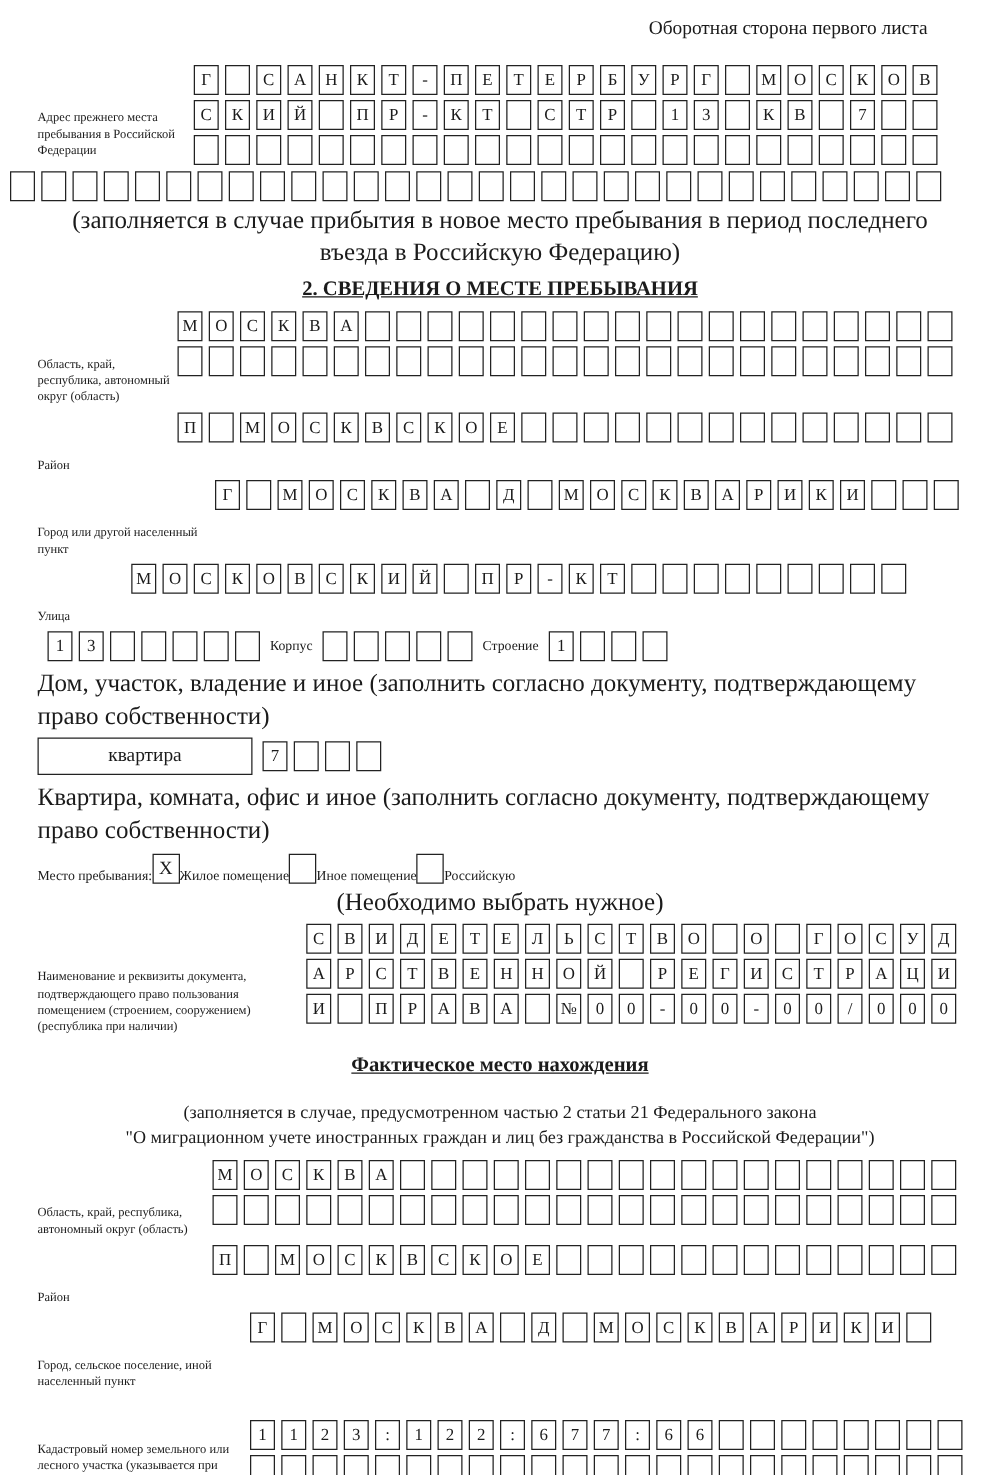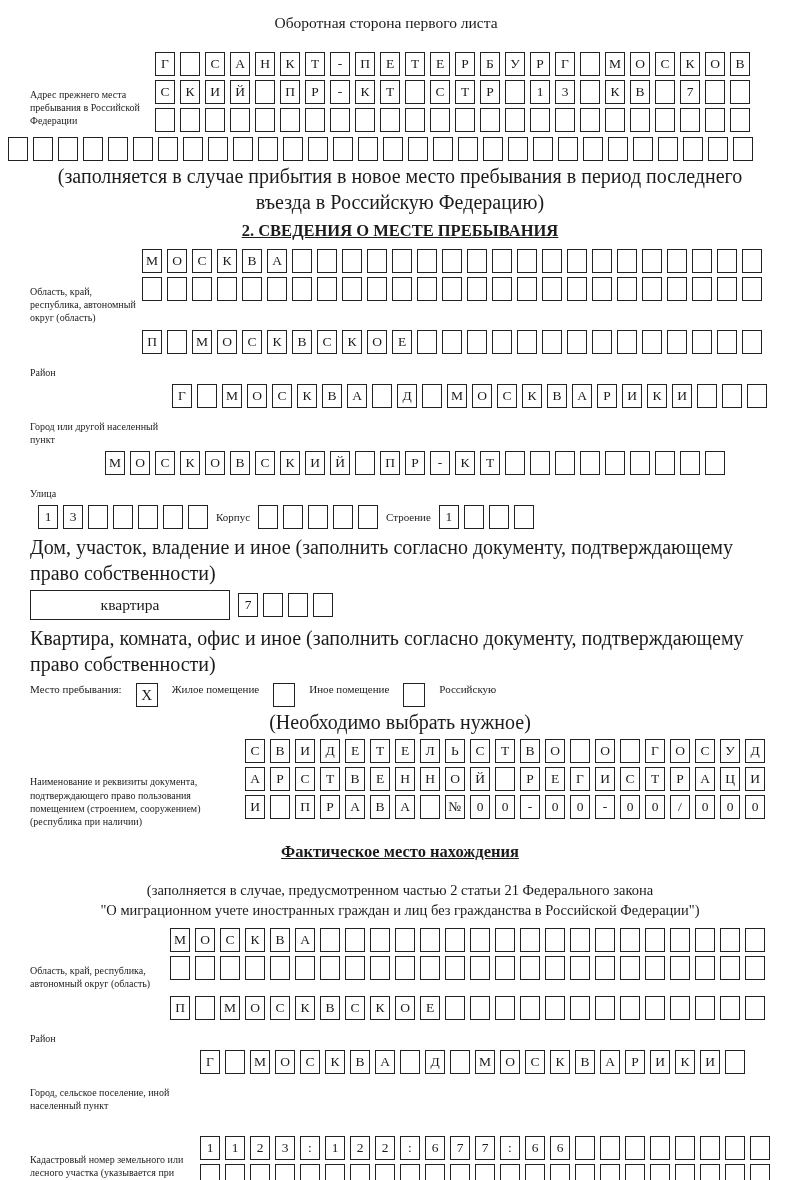--- a/index.html
+++ b/index.html
@@ -6,21 +6,21 @@
   html, body { width: 800px; background: #ffffff; }
   body {
     height: 1180px;
     overflow: hidden;
     font-family: "Liberation Serif", "DejaVu Serif", serif;
     color: #1b1b1b;
   }
   .page { padding: 14px 30px 0 30px; }
 
   .header-note {
-    text-align: center;
+    text-align: right;
     padding-right: 28px;
     font-size: 15.5px;
     margin-bottom: 20px;
   }
 
   .flabel { font-size: 10px; line-height: 1.32; margin-top: 36px; }
   .field { display: flex; margin-bottom: 5px; }
   .rows { display: flex; flex-direction: column; gap: 4px; }
 
   .boxrow { display: flex; gap: 5px; flex: none; }
@@ -60,21 +60,21 @@
   .inline-row { display: flex; align-items: center; margin-bottom: 5px; }
   .inline-row .boxrow { margin: 0 8px; }
   .inline-label { font-size: 11px; flex: none; }
 
   .checkbox {
     flex: none; width: 22px; height: 24px;
     border: 1.5px solid #222;
     display: inline-flex; align-items: center; justify-content: center;
     font-size: 15px;
   }
-  .mesto-row { display: flex; align-items: flex-start; gap: 14px; margin: 6px 0 2px 0; }
+  .mesto-row { display: flex; align-items: flex-end; margin: 6px 0 2px 0; }
 
   .fact-note { text-align: center; font-size: 14.5px; line-height: 1.35; }
 
   .kad-rows { margin-top: 19px; }
 
   .stamp-box {
     margin-left: 355px; margin-top: 4px;
     width: 370px; height: 172px;
     border: 2px solid #222;
   }
@@ -379,21 +379,21 @@
     <div class="boxrow">
         <span class="cell">1</span>
         <span class="cell"></span>
         <span class="cell"></span>
         <span class="cell"></span>
       </div>
   </div>
   <div class="caption">Дом, участок, владение и иное (заполнить согласно документу, подтверждающему право собственности)</div>
 
   <div class="inline-row">
-    <div class="longbox" style="width:200px">квартира</div>
+    <div class="longbox" style="width:172px">квартира</div>
     <div class="boxrow">
         <span class="cell">7</span>
         <span class="cell"></span>
         <span class="cell"></span>
         <span class="cell"></span>
       </div>
   </div>
   <div class="caption">Квартира, комната, офис и иное (заполнить согласно документу, подтверждающему право собственности)</div>
 
   <div class="mesto-row">

